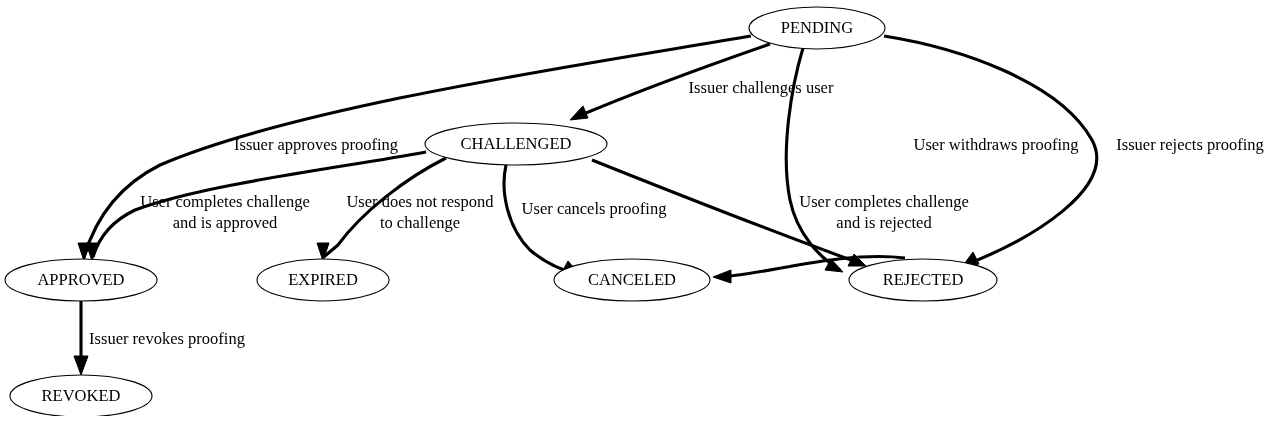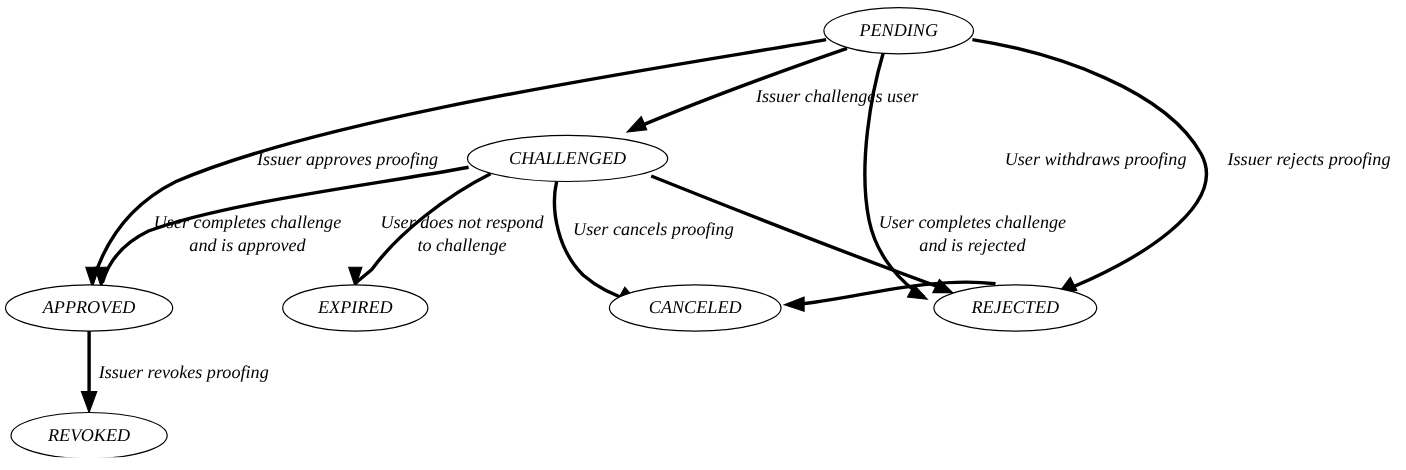--- a/index.html
+++ b/index.html
@@ -8,21 +8,20 @@
     padding: 0;
     background: #ffffff;
   }
   #diagram-root {
     position: relative;
     width: 1278px;
     height: 416px;
     background: #ffffff;
     overflow: hidden;
     font-family: "Liberation Serif", "DejaVu Serif", serif;
-    font-style: italic;
   }
   svg#graph {
     display: block;
     width: 1278px;
     height: 427px;
   }
   .node-ellipse {
     fill: #ffffff;
     stroke: #000000;
     stroke-width: 1.1;

